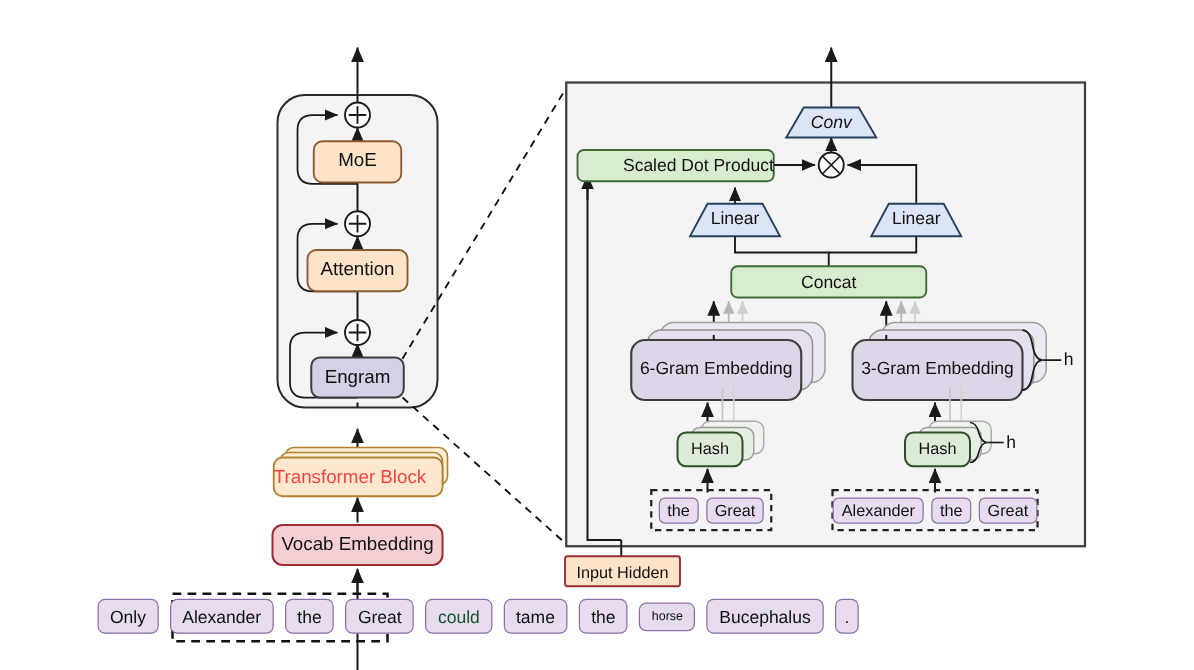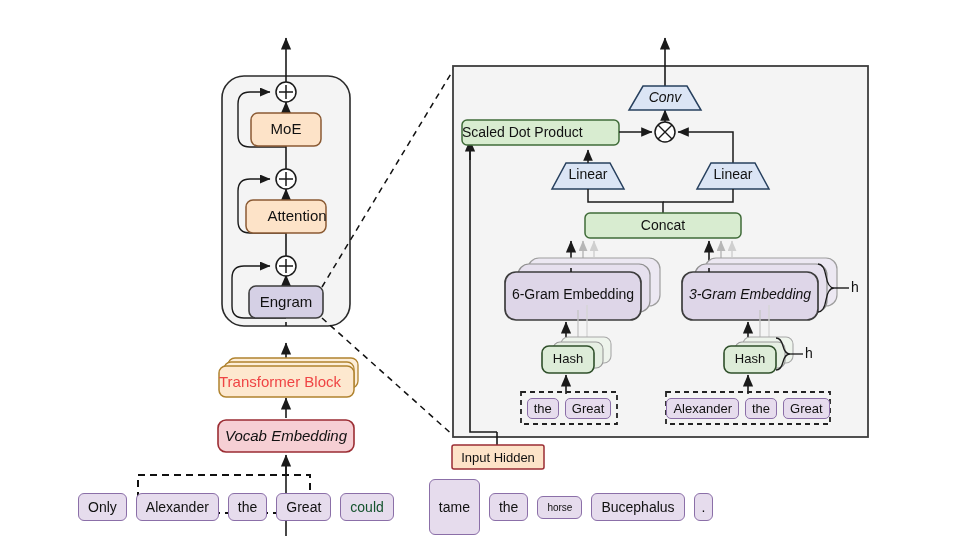--- a/index.html
+++ b/index.html
@@ -166,32 +166,32 @@
   <path d="M566,394 L566,375" fill="none" stroke="#1a1a1a" stroke-width="1.6" marker-end="url(#ah)"></path>
   <path d="M748,394 L748,375" fill="none" stroke="#1a1a1a" stroke-width="1.6" marker-end="url(#ah)"></path>
 
   <rect x="521" y="392" width="96" height="32" fill="none" stroke="#222" stroke-width="1.8" stroke-dasharray="5 4"></rect>
   <rect x="666" y="392" width="164" height="32" fill="none" stroke="#222" stroke-width="1.8" stroke-dasharray="5 4"></rect>
 
   <rect x="452" y="445" width="92" height="24" rx="2" ry="2" fill="#fde3c8" stroke="#9b2d33" stroke-width="1.5"></rect>
 </svg>
 
 <div class="lbl" style="left:251px;top:120px;width:70px;text-align:center;font-size:15px;color:#111;">MoE</div>
-<div class="lbl" style="left:246px;top:207px;width:80px;text-align:center;font-size:15px;color:#111;margin-left:11px;">Attention</div>
+<div class="lbl" style="left:246px;top:207px;width:80px;text-align:center;font-size:15px;color:#111;">Attention</div>
 <div class="lbl" style="left:249px;top:293px;width:74px;text-align:center;font-size:15px;color:#111;">Engram</div>
 <div class="lbl" style="left:219px;top:373px;width:135px;font-size:15px;color:#ef4444;">Transformer Block</div>
-<div class="lbl" style="left:218px;top:427px;width:136px;text-align:center;font-size:15px;color:#111;font-style:italic;">Vocab Embedding</div>
+<div class="lbl" style="left:218px;top:427px;width:136px;text-align:center;font-size:15px;color:#111;">Vocab Embedding</div>
 
 <div class="lbl" style="left:629px;top:89px;width:72px;text-align:center;font-size:14px;color:#111;font-style:italic;">Conv</div>
-<div class="lbl" style="left:462px;top:124px;width:157px;text-align:left;font-size:14px;color:#111;">Scaled Dot Product</div>
+<div class="lbl" style="left:462px;top:124px;width:157px;text-align:right;font-size:14px;color:#111;">Scaled Dot Product</div>
 <div class="lbl" style="left:552px;top:166px;width:72px;text-align:center;font-size:14px;color:#111;">Linear</div>
 <div class="lbl" style="left:697px;top:166px;width:72px;text-align:center;font-size:14px;color:#111;">Linear</div>
 <div class="lbl" style="left:585px;top:217px;width:156px;text-align:center;font-size:14px;color:#111;">Concat</div>
 <div class="lbl" style="left:505px;top:286px;width:136px;text-align:center;font-size:14px;color:#111;">6-Gram Embedding</div>
-<div class="lbl" style="left:682px;top:286px;width:136px;text-align:center;font-size:14px;color:#111;font-style:italic;">3-Gram Embedding</div>
+<div class="lbl" style="left:682px;top:286px;width:136px;text-align:center;font-size:14px;color:#111;">3-Gram Embedding</div>
 <div class="lbl" style="left:542px;top:351px;width:52px;text-align:center;font-size:13px;color:#111;">Hash</div>
 <div class="lbl" style="left:724px;top:351px;width:52px;text-align:center;font-size:13px;color:#111;">Hash</div>
 <div class="lbl" style="left:851px;top:279px;font-size:14px;color:#111;">h</div>
 <div class="lbl" style="left:805px;top:345px;font-size:14px;color:#111;">h</div>
 <div class="lbl" style="left:452px;top:450px;width:92px;text-align:center;font-size:13px;color:#111;">Input Hidden</div>
 
 <div style="position:absolute;left:521px;top:392px;width:96px;height:32px;display:flex;align-items:center;justify-content:center;gap:6px;">
   <span class="tok" style="display:inline-block;padding:2px 6px;border:1.3px solid #8b6fa8;border-radius:5px;background:#e6dced;font-size:13px;color:#111;">the</span>
   <span class="tok" style="display:inline-block;padding:2px 6px;border:1.3px solid #8b6fa8;border-radius:5px;background:#e6dced;font-size:13px;color:#111;">Great</span>
 </div>
@@ -201,20 +201,20 @@
   <span class="tok" style="display:inline-block;padding:2px 6px;border:1.3px solid #8b6fa8;border-radius:5px;background:#e6dced;font-size:13px;color:#111;">the</span>
   <span class="tok" style="display:inline-block;padding:2px 6px;border:1.3px solid #8b6fa8;border-radius:5px;background:#e6dced;font-size:13px;color:#111;">Great</span>
 </div>
 
 <div id="sentence-row" style="position:absolute;left:78px;top:479px;display:flex;align-items:center;gap:9px;">
       <span style="display: inline-block; padding: 5px 9px; border-radius: 6px; font-size: 14px; color: rgb(17, 17, 17); background: rgb(230, 220, 237); border: 1.4px solid rgb(139, 111, 168); text-align: right;">Only</span>
       <span style="display: inline-block; padding: 5px 9px; border-radius: 6px; font-size: 14px; color: rgb(17, 17, 17); background: rgb(230, 220, 237); border: 1.4px solid rgb(139, 111, 168);">Alexander</span>
       <span style="display: inline-block; padding: 5px 9px; border-radius: 6px; font-size: 14px; color: rgb(17, 17, 17); background: rgb(230, 220, 237); border: 1.4px solid rgb(139, 111, 168);">the</span>
       <span style="display: inline-block; padding: 5px 9px; border-radius: 6px; font-size: 14px; color: rgb(17, 17, 17); background: rgb(230, 220, 237); border: 1.4px solid rgb(139, 111, 168);">Great</span>
       <span style="display: inline-block; padding: 5px 9px; border-radius: 6px; font-size: 14px; color: #14532d; background: rgb(230, 220, 237); border: 1.4px solid rgb(139, 111, 168);">could</span>
-      <span style="display: inline-block; padding: 19px 9px; border-radius: 6px; font-size: 14px; color: rgb(17, 17, 17); background: rgb(230, 220, 237); border: 1.4px solid rgb(139, 111, 168); margin-left: 26px;">tame</span>
+      <span style="display: inline-block; padding: 5px 9px; border-radius: 6px; font-size: 14px; color: rgb(17, 17, 17); background: rgb(230, 220, 237); border: 1.4px solid rgb(139, 111, 168);">tame</span>
       <span style="display: inline-block; padding: 5px 9px; border-radius: 6px; font-size: 14px; color: rgb(17, 17, 17); background: rgb(230, 220, 237); border: 1.4px solid rgb(139, 111, 168);">the</span>
       <span style="display: inline-block; padding: 5px 9px; border-radius: 6px; font-size: 10px; color: rgb(17, 17, 17); background: rgb(230, 220, 237); border: 1.4px solid rgb(139, 111, 168);">horse</span>
       <span style="display: inline-block; padding: 5px 9px; border-radius: 6px; font-size: 14px; color: rgb(17, 17, 17); background: rgb(230, 220, 237); border: 1.4px solid rgb(139, 111, 168);">Bucephalus</span>
       <span style="display: inline-block; padding: 5px 7px; border-radius: 6px; font-size: 14px; color: rgb(17, 17, 17); background: rgb(230, 220, 237); border: 1.4px solid rgb(139, 111, 168);">.</span>
     </div>
 
 </div>
 
 </body></html>

